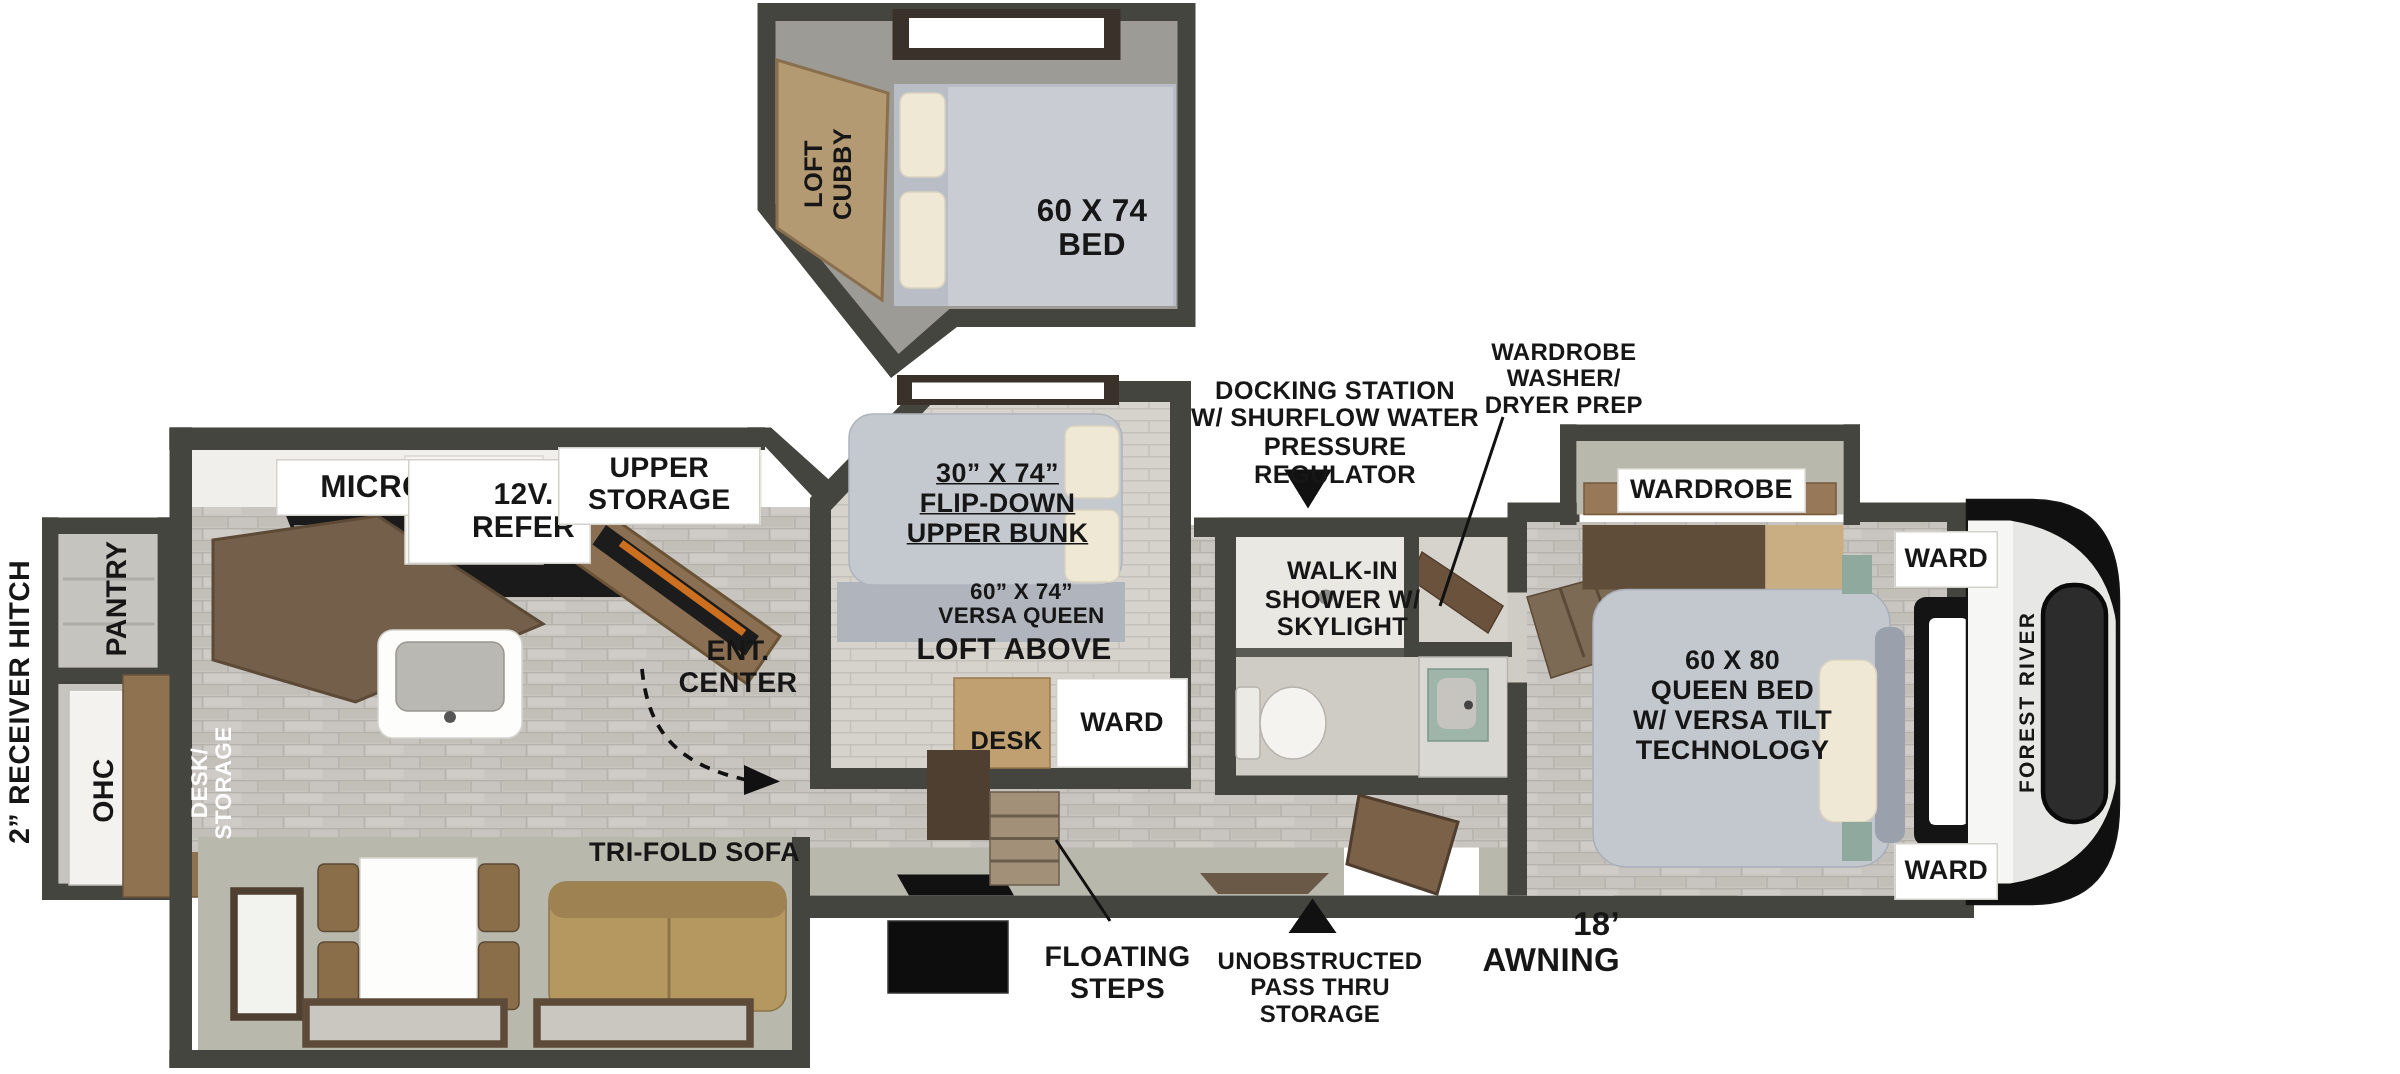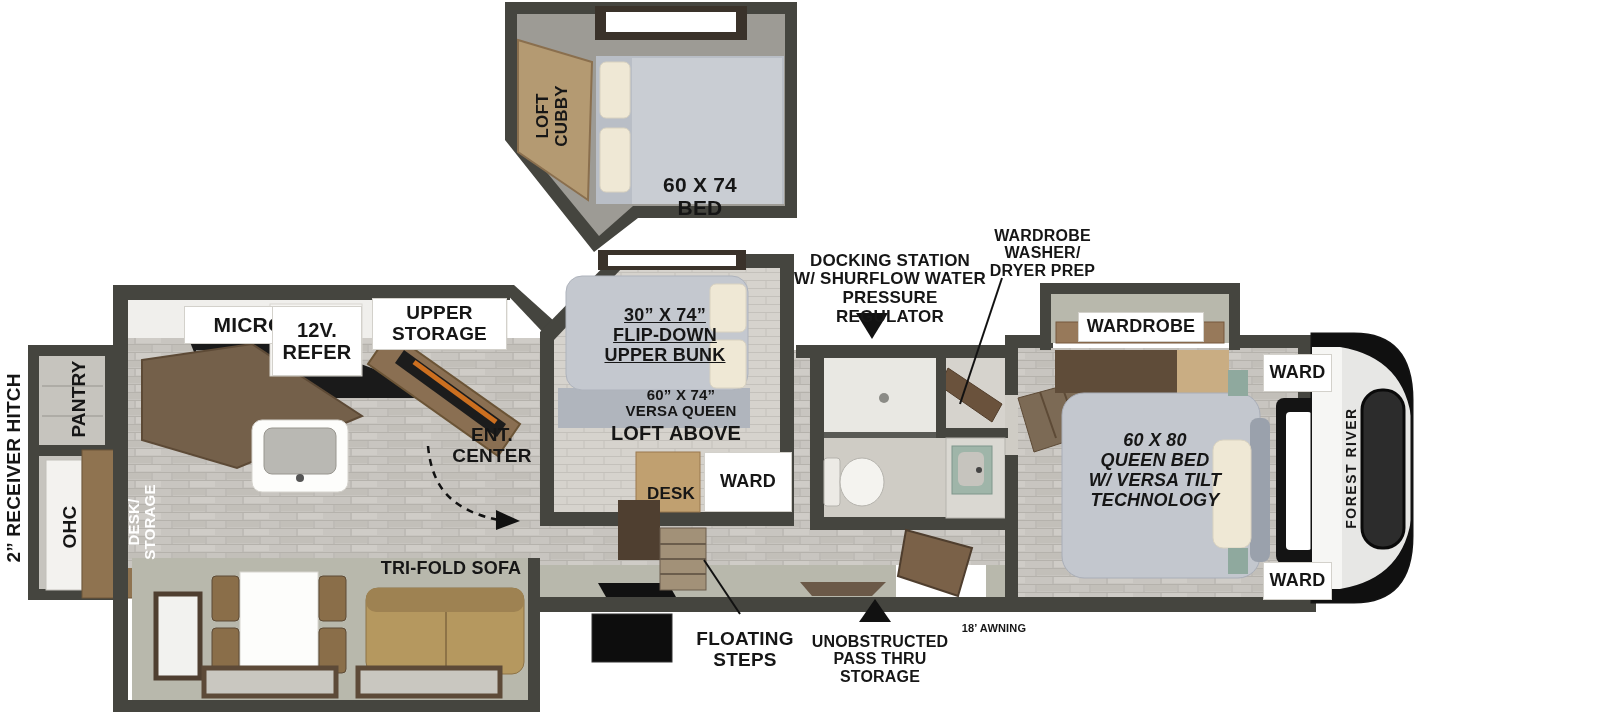--- a/index.html
+++ b/index.html
@@ -190,58 +190,61 @@
   </g>
 </svg>
 
 <div class="lbl rot" style="left:-91px;top:457px;width:210px;height:22px;font-size:19px;">2” RECEIVER HITCH</div>
 <div class="lbl rot" style="left:29px;top:388px;width:100px;height:22px;font-size:19px;">PANTRY</div>
 <div class="lbl rot" style="left:30px;top:516px;width:80px;height:22px;font-size:19px;">OHC</div>
 <div class="lbl rot white" style="left:82px;top:504px;width:120px;height:36px;font-size:15px;">DESK/
 STORAGE</div>
 
 <div class="lbl box" style="left:140px;top:306px;width:128px;height:36px;font-size:21px;margin-left:44px;">MICRO</div>
-<div class="lbl box" style="left:272px;top:306px;width:88px;height:68px;font-size:20px;">12V.
+<div class="lbl box" style="left:272px;top:306px;width:88px;height:68px;font-size:20px;padding-left:32px;">12V.
 REFER</div>
 <div class="lbl box" style="left:372px;top:298px;width:133px;height:50px;font-size:19px;">UPPER
 STORAGE</div>
 <div class="lbl" style="left:432px;top:424px;width:120px;height:44px;font-size:19px;">ENT.
 CENTER</div>
 
 <div class="lbl rot" style="left:503px;top:96px;width:100px;height:40px;font-size:17px;">LOFT
 CUBBY</div>
-<div class="lbl" style="left:630px;top:128px;width:140px;height:48px;font-size:21px;margin-top:44px;">60 X 74
+<div class="lbl" style="left:658px;top:128px;width:140px;height:48px;font-size:21px;">60 X 74
 BED</div>
 
 <div class="lbl" style="left:585px;top:305px;width:160px;height:62px;font-size:18px;text-decoration:underline;">30” X 74”
 FLIP-DOWN
 UPPER BUNK</div>
 <div class="lbl" style="left:596px;top:383px;width:170px;height:40px;font-size:15px;">60” X 74”
 VERSA QUEEN</div>
 <div class="lbl" style="left:606px;top:424px;width:140px;height:18px;font-size:20px;">LOFT ABOVE</div>
 <div class="lbl" style="left:636px;top:484px;width:70px;height:20px;font-size:17px;">DESK</div>
 <div class="lbl box" style="left:704px;top:452px;width:86px;height:58px;font-size:18px;">WARD</div>
 
 <div class="lbl" style="left:790px;top:260px;width:200px;height:58px;font-size:17px;">DOCKING STATION
 W/ SHURFLOW WATER
 PRESSURE REGULATOR</div>
 <div class="lbl" style="left:965px;top:226px;width:155px;height:54px;font-size:16px;">WARDROBE
 WASHER/
 DRYER PREP</div>
+<div class="lbl" style="left:820px;top:370px;width:150px;height:60px;font-size:17px;">WALK-IN
+SHOWER W/
+SKYLIGHT</div>
 
 <div class="lbl box" style="left:1078px;top:312px;width:124px;height:28px;font-size:18px;">WARDROBE</div>
 <div class="lbl box" style="left:1263px;top:354px;width:67px;height:36px;font-size:18px;">WARD</div>
 <div class="lbl box" style="left:1263px;top:562px;width:67px;height:36px;font-size:18px;">WARD</div>
-<div class="lbl" style="left:1075px;top:428px;width:160px;height:86px;font-size:18px;font-style:italic;">60 X 80
+<div class="lbl" style="left:1075px;top:428px;width:160px;height:86px;font-size:18px;">60 X 80
 QUEEN BED
 W/ VERSA TILT
 TECHNOLOGY</div>
 <div class="lbl rot" style="left:1272px;top:459px;width:160px;height:18px;font-size:14px;letter-spacing:1.5px;">FOREST RIVER</div>
 
-<div class="lbl" style="left:376px;top:558px;width:150px;height:22px;font-size:18px;">TRI-FOLD SOFA</div>
+<div class="lbl" style="left:388px;top:558px;width:150px;height:22px;font-size:18px;">TRI-FOLD SOFA</div>
 <div class="lbl" style="left:675px;top:628px;width:140px;height:44px;font-size:19px;">FLOATING
 STEPS</div>
 <div class="lbl" style="left:800px;top:628px;width:160px;height:62px;font-size:16px;">UNOBSTRUCTED
 PASS THRU
 STORAGE</div>
-<div class="lbl" style="left:934px;top:618px;width:120px;height:20px;font-size:11px;">18’ AWNING</div>
+<div class="lbl" style="left:960px;top:618px;width:120px;height:20px;font-size:22px;text-align:right;">18’ AWNING</div>
 
 </div>
 
 </body></html>

